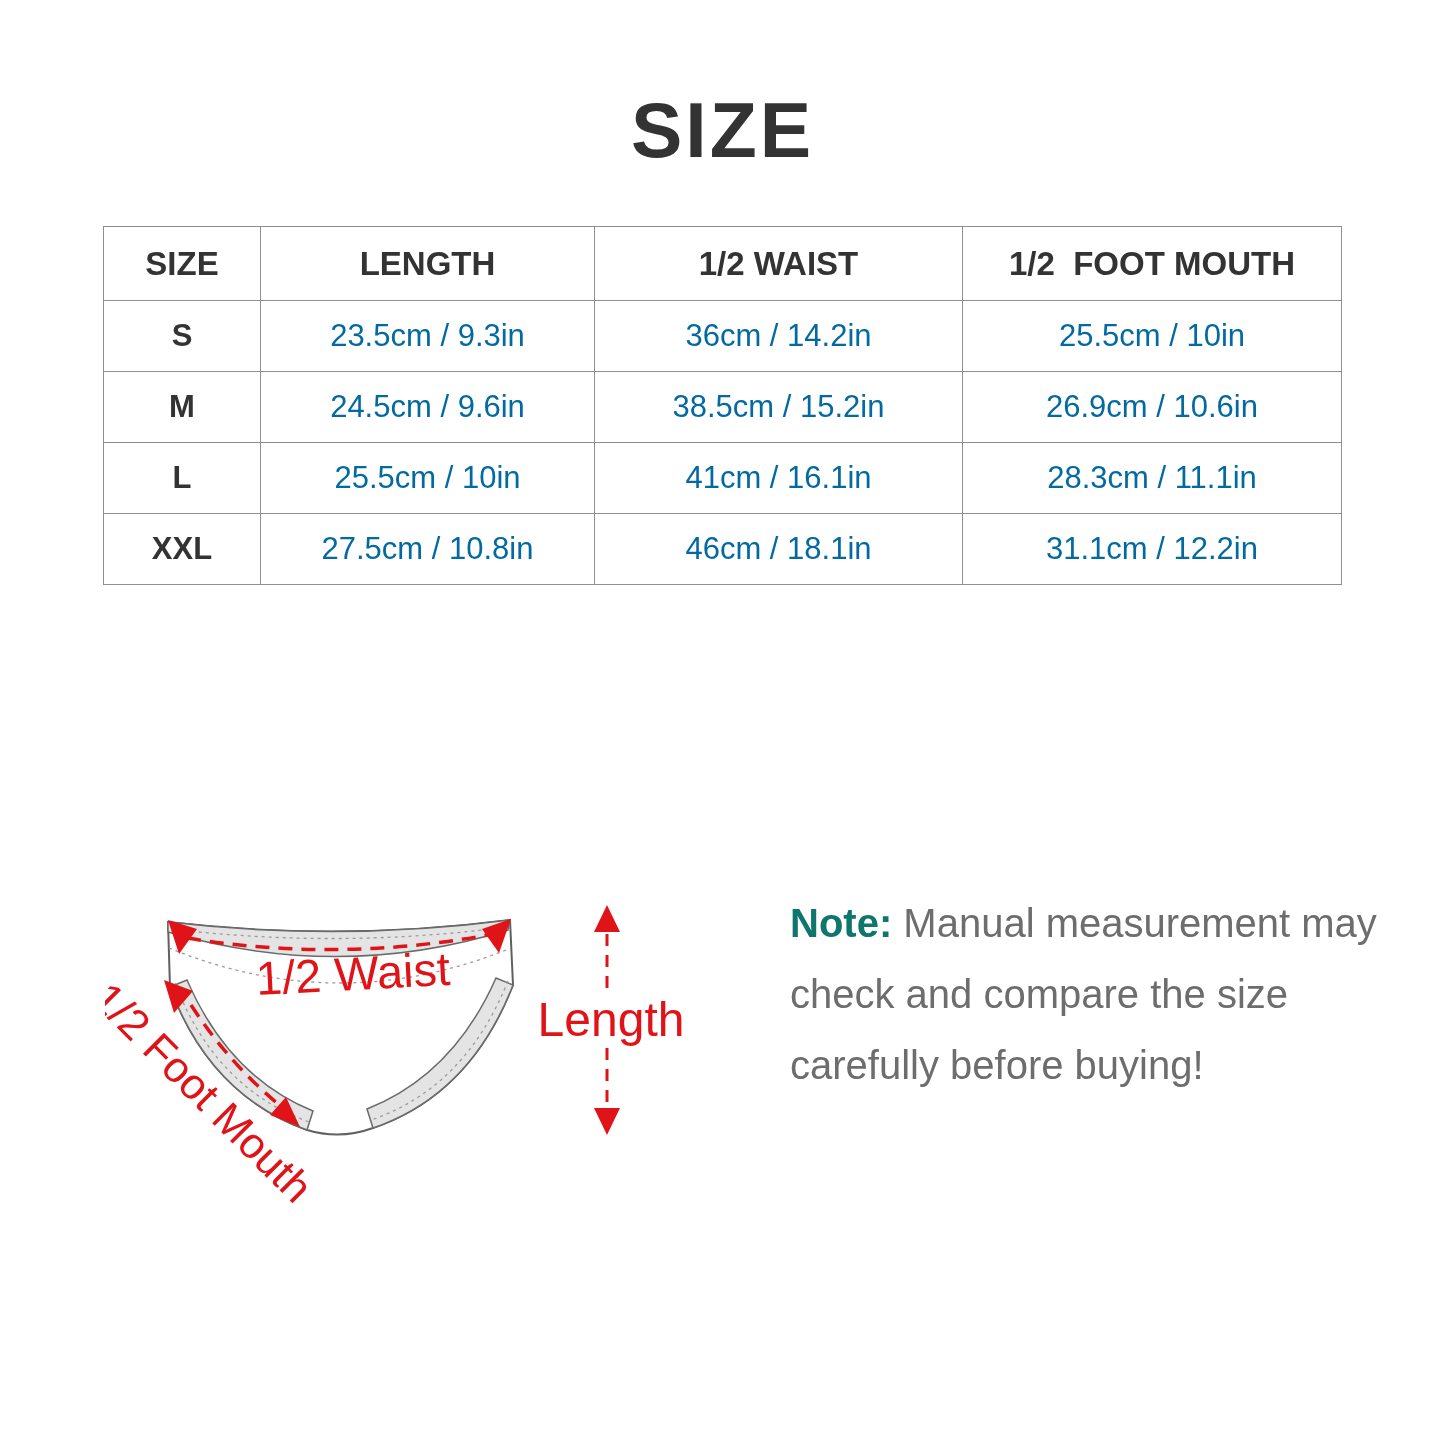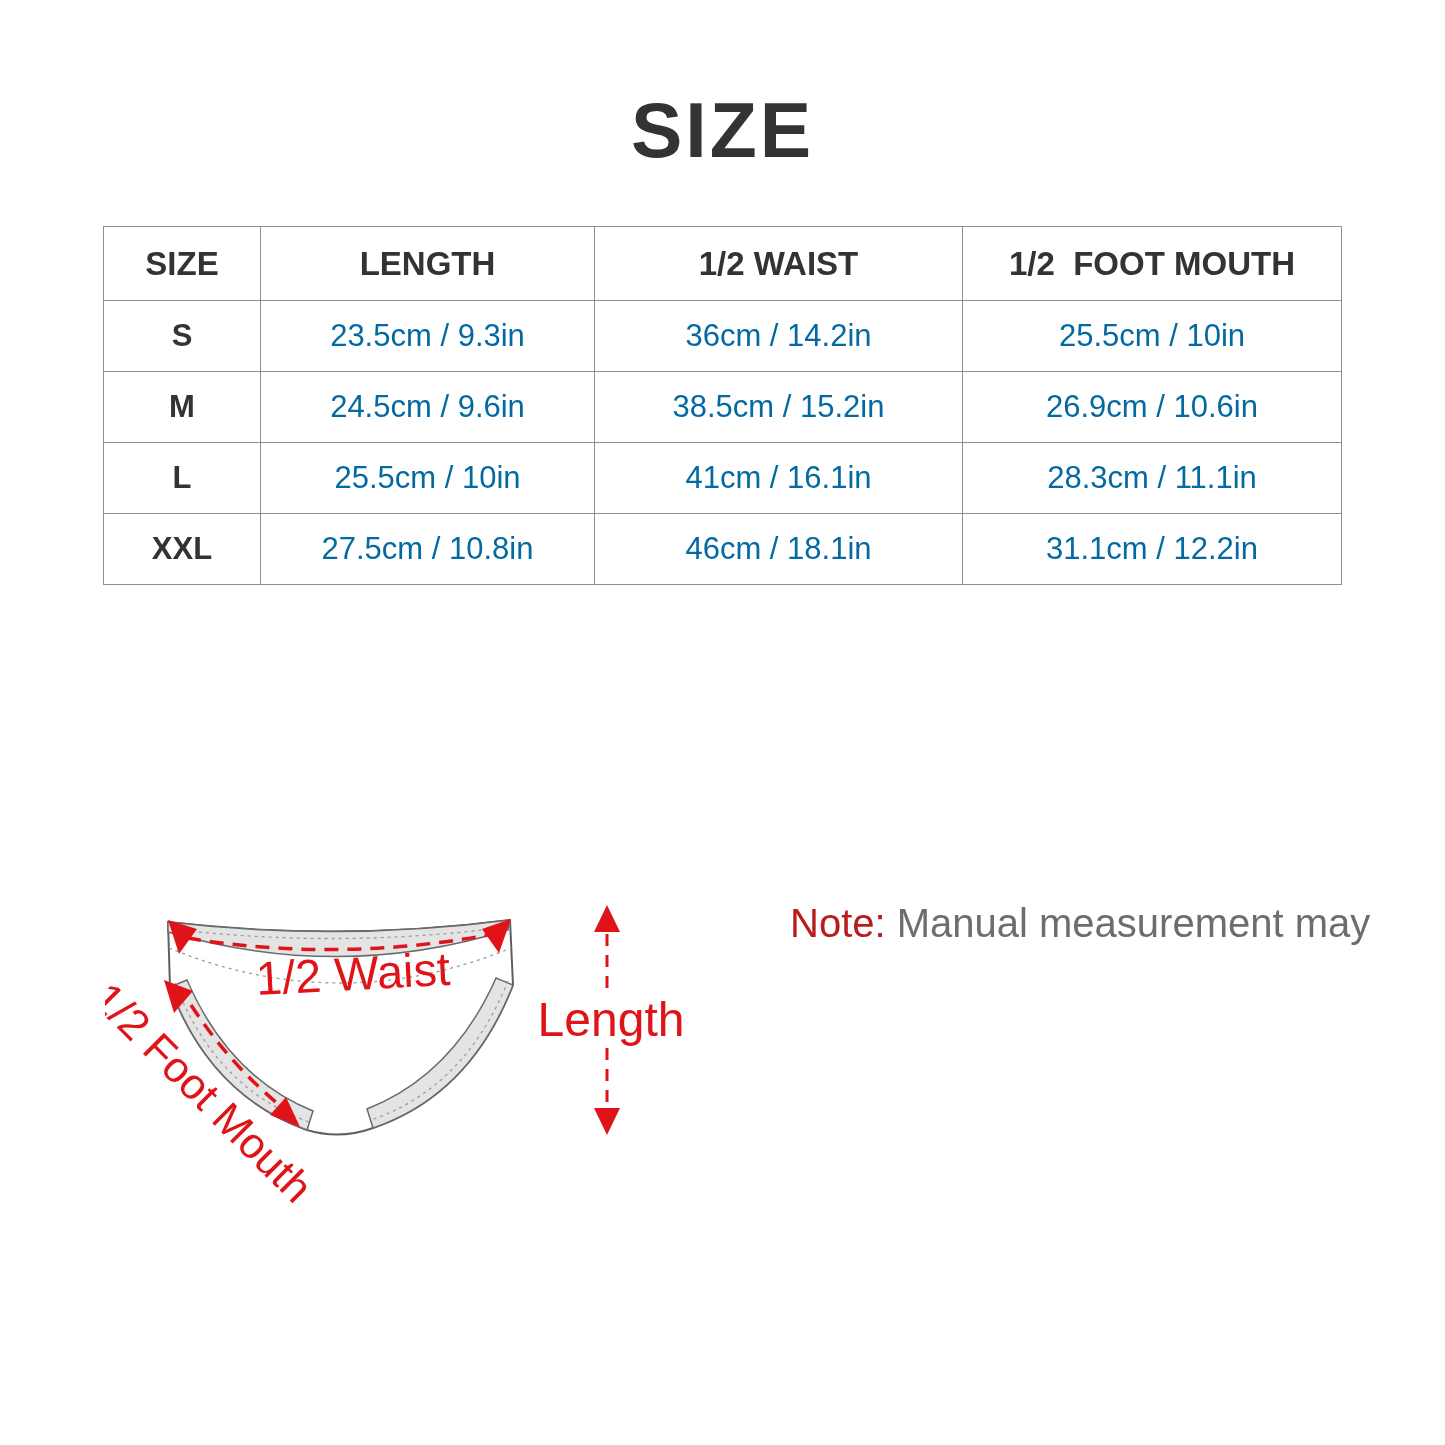--- a/index.html
+++ b/index.html
@@ -68,22 +68,22 @@
   .note-block {
     position: absolute;
     left: 790px;
     top: 888px;
     width: 600px;
     font-size: 40px;
     line-height: 71px;
     color: #6d6d6d;
   }
   .note-label {
-    font-weight: normal;
-    color: #b91c1c;
+    font-weight: bold;
+    color: #0f766e;
   }
 </style>
 </head>
 <body>
 
 <div class="page">
 
   <div class="page-title">SIZE</div>
 
   <table class="size-table">
@@ -152,15 +152,17 @@
 
     <polygon points="502,55 489,82 515,82" fill="#e01418"></polygon>
     <line x1="502" y1="84" x2="502" y2="146" stroke="#e01418" stroke-width="3" stroke-dasharray="12 9"></line>
     <text x="506" y="186" text-anchor="middle" font-size="48" fill="#e01418">Length</text>
     <line x1="502" y1="198" x2="502" y2="256" stroke="#e01418" stroke-width="3" stroke-dasharray="12 9"></line>
     <polygon points="502,285 489,258 515,258" fill="#e01418"></polygon>
   </svg>
 
   <div class="note-block">
     <div><span class="note-label">Note:</span><span> Manual measurement may</span></div>
+    <div>check and compare the size</div>
+    <div>carefully before buying!</div>
   </div>
 
 </div>
 
 </body></html>

